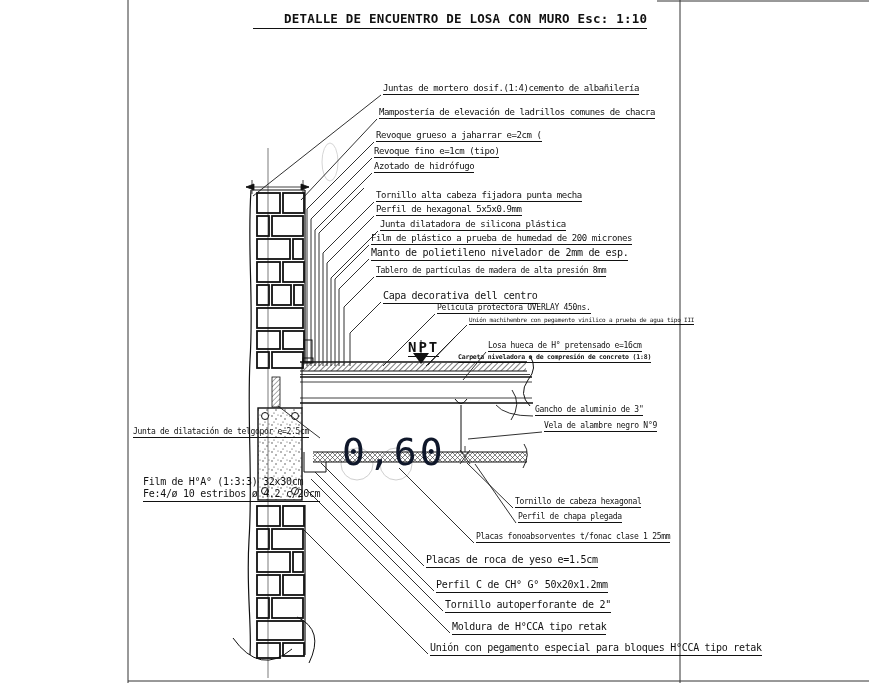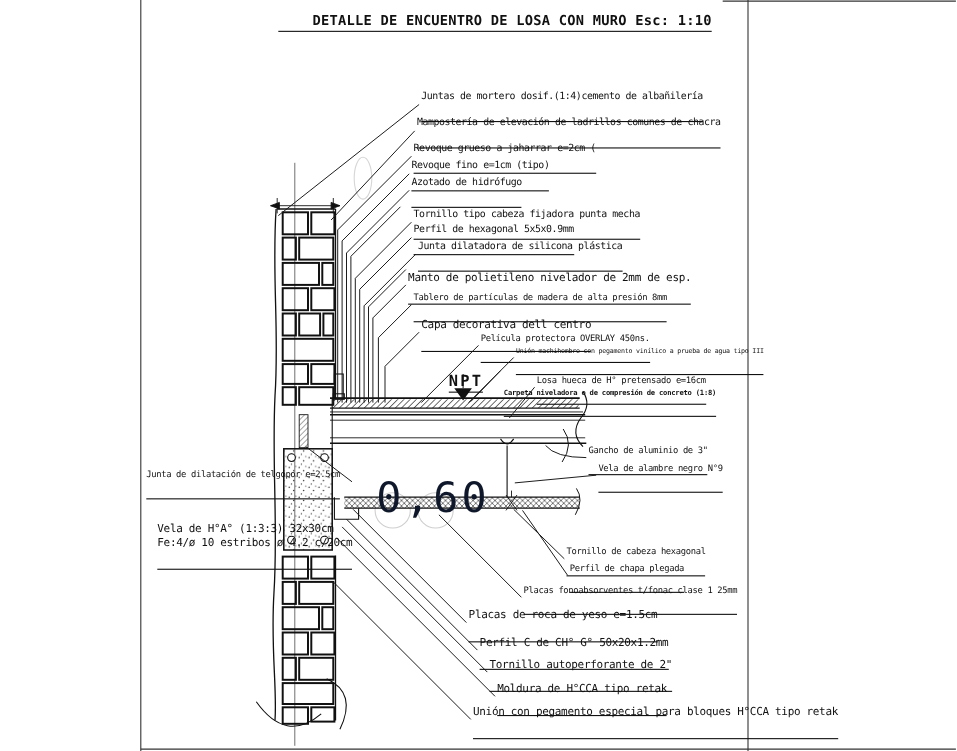--- a/index.html
+++ b/index.html
@@ -1,20 +1,20 @@
 <!DOCTYPE html>
 <html><head>
 <meta charset="utf-8">
 <style>
   html,body{margin:0;padding:0;background:#ffffff;}
   .stage{position:relative;width:870px;height:683px;background:#fff;overflow:hidden;
          font-family:"DejaVu Sans Mono",monospace;color:#111;}
   svg{position:absolute;left:0;top:0;}
   .lbl{position:absolute;white-space:nowrap;line-height:1.05;color:#111;
-       border-bottom:1px solid #111;padding-bottom:17px;background:transparent;}
+       border-bottom:1px solid #111;padding-bottom:1px;background:transparent;}
   .f9 {font-size:9px;letter-spacing:-0.4px;}
   .f85{font-size:10px;letter-spacing:-0.3px;}
   .f8 {font-size:8px;letter-spacing:-0.3px;}
   .f65{font-size:6.5px;letter-spacing:-0.2px;font-weight:bold;margin-top:26px;}
   .f6 {font-size:6px;letter-spacing:-0.2px;}
   .noline{border-bottom:none;}
   .title{position:absolute;left:253px;top:11px;font-size:12.5px;font-weight:bold;
          letter-spacing:0.2px;border-bottom:1.5px solid #111;padding-bottom:2px;white-space:nowrap;padding-left:31px;}
   .npt{position:absolute;left:408px;top:339px;font-size:14px;font-weight:bold;
        letter-spacing:2px;border-bottom:1px solid #111;padding-bottom:1px;}
@@ -201,41 +201,42 @@
     </g>
   </svg>
 
   <div class="title">DETALLE DE ENCUENTRO DE LOSA CON MURO Esc: 1:10</div>
 
   <div class="lbl f9" style="left:383px;top:84px">Juntas de mortero dosif.(1:4)cemento de albañilería</div>
   <div class="lbl f9" style="left:379px;top:108px">Mampostería de elevación de ladrillos comunes de chacra</div>
   <div class="lbl f9" style="left:376px;top:131px">Revoque grueso a jaharrar e=2cm (</div>
   <div class="lbl f9" style="left:374px;top:147px">Revoque fino e=1cm (tipo)</div>
   <div class="lbl f9" style="left:374px;top:162px">Azotado de hidrófugo</div>
-  <div class="lbl f9" style="left:376px;top:191px">Tornillo tipo cabeza fijadora punta mecha</div>
+  <div class="lbl f9" style="left:376px;top:191px">Tornillo alta cabeza fijadora punta mecha</div>
   <div class="lbl f9" style="left:376px;top:205px">Perfil de hexagonal 5x5x0.9mm</div>
   <div class="lbl f9" style="left:380px;top:220px">Junta dilatadora de silicona plástica</div>
+  <div class="lbl f9" style="left:371px;top:234px">Film de plástico a prueba de humedad de 200 micrones</div>
   <div class="lbl f85" style="left:371px;top:248px">Manto de polietileno nivelador de 2mm de esp.</div>
   <div class="lbl f8" style="left:376px;top:267px">Tablero de partículas de madera de alta presión 8mm</div>
   <div class="lbl f85" style="left:383px;top:291px">Capa decorativa dell centro</div>
   <div class="lbl f8" style="left:437px;top:304px">Película protectora OVERLAY 450ns.</div>
   <div class="lbl f6" style="left:469px;top:317px">Unión machihembre con pegamento vinílico a prueba de agua tipo III</div>
   <div class="lbl f65" style="left:458px;top:328px">Carpeta niveladora o de compresión de concreto (1:8)</div>
   <div class="npt">NPT</div>
   <div class="lbl f8" style="left:488px;top:342px">Losa hueca de H° pretensado e=16cm</div>
   <div class="lbl f8" style="left:535px;top:406px">Gancho de aluminio de 3"</div>
   <div class="lbl f8" style="left:544px;top:422px">Vela de alambre negro N°9</div>
   <div class="lbl f8" style="left:515px;top:498px">Tornillo de cabeza hexagonal</div>
   <div class="lbl f8" style="left:518px;top:513px">Perfil de chapa plegada</div>
   <div class="lbl f8" style="left:476px;top:533px">Placas fonoabsorventes t/fonac clase 1 25mm</div>
   <div class="lbl f85" style="left:426px;top:555px">Placas de roca de yeso e=1.5cm</div>
   <div class="lbl f85" style="left:436px;top:580px">Perfil C de CH° G° 50x20x1.2mm</div>
   <div class="lbl f85" style="left:445px;top:600px">Tornillo autoperforante de 2"</div>
   <div class="lbl f85" style="left:452px;top:622px">Moldura de H°CCA tipo retak</div>
   <div class="lbl f85" style="left:430px;top:643px">Unión con pegamento especial para bloques H°CCA tipo retak</div>
 
   <div class="lbl f8" style="left:133px;top:428px">Junta de dilatación de telgopor e=2.5cm</div>
-  <div class="lbl f85 noline" style="left:143px;top:477px">Vela de H°A° (1:3:3) 32x30cm</div>
+  <div class="lbl f85 noline" style="left:143px;top:477px">Film de H°A° (1:3:3) 32x30cm</div>
   <div class="lbl f85" style="left:143px;top:489px">Fe:4/ø 10 estribos ø 4.2 c/20cm</div>
 
   <div class="dimartifact">0,60</div>
 
 </div>
 
 </body></html>

